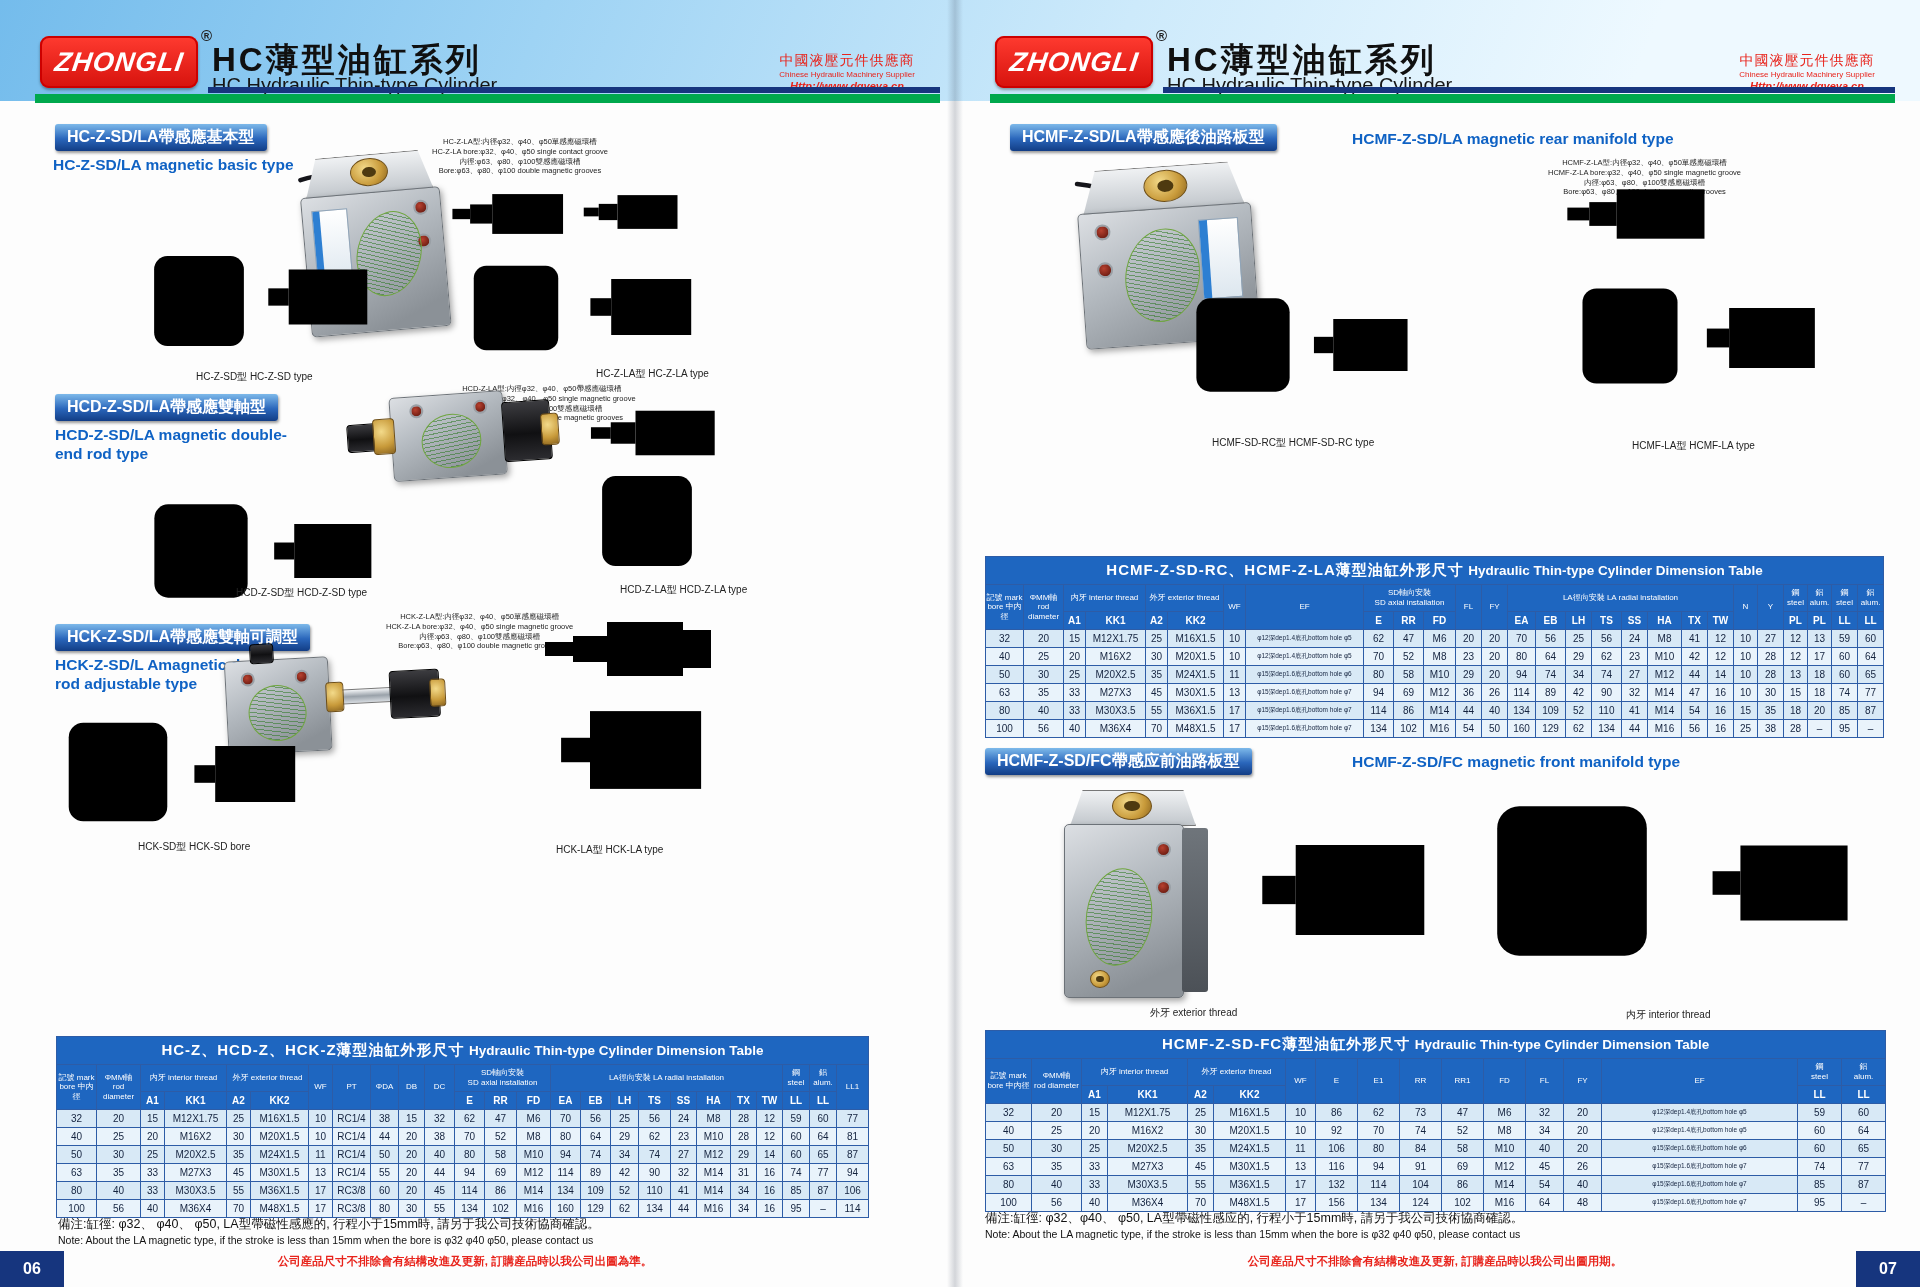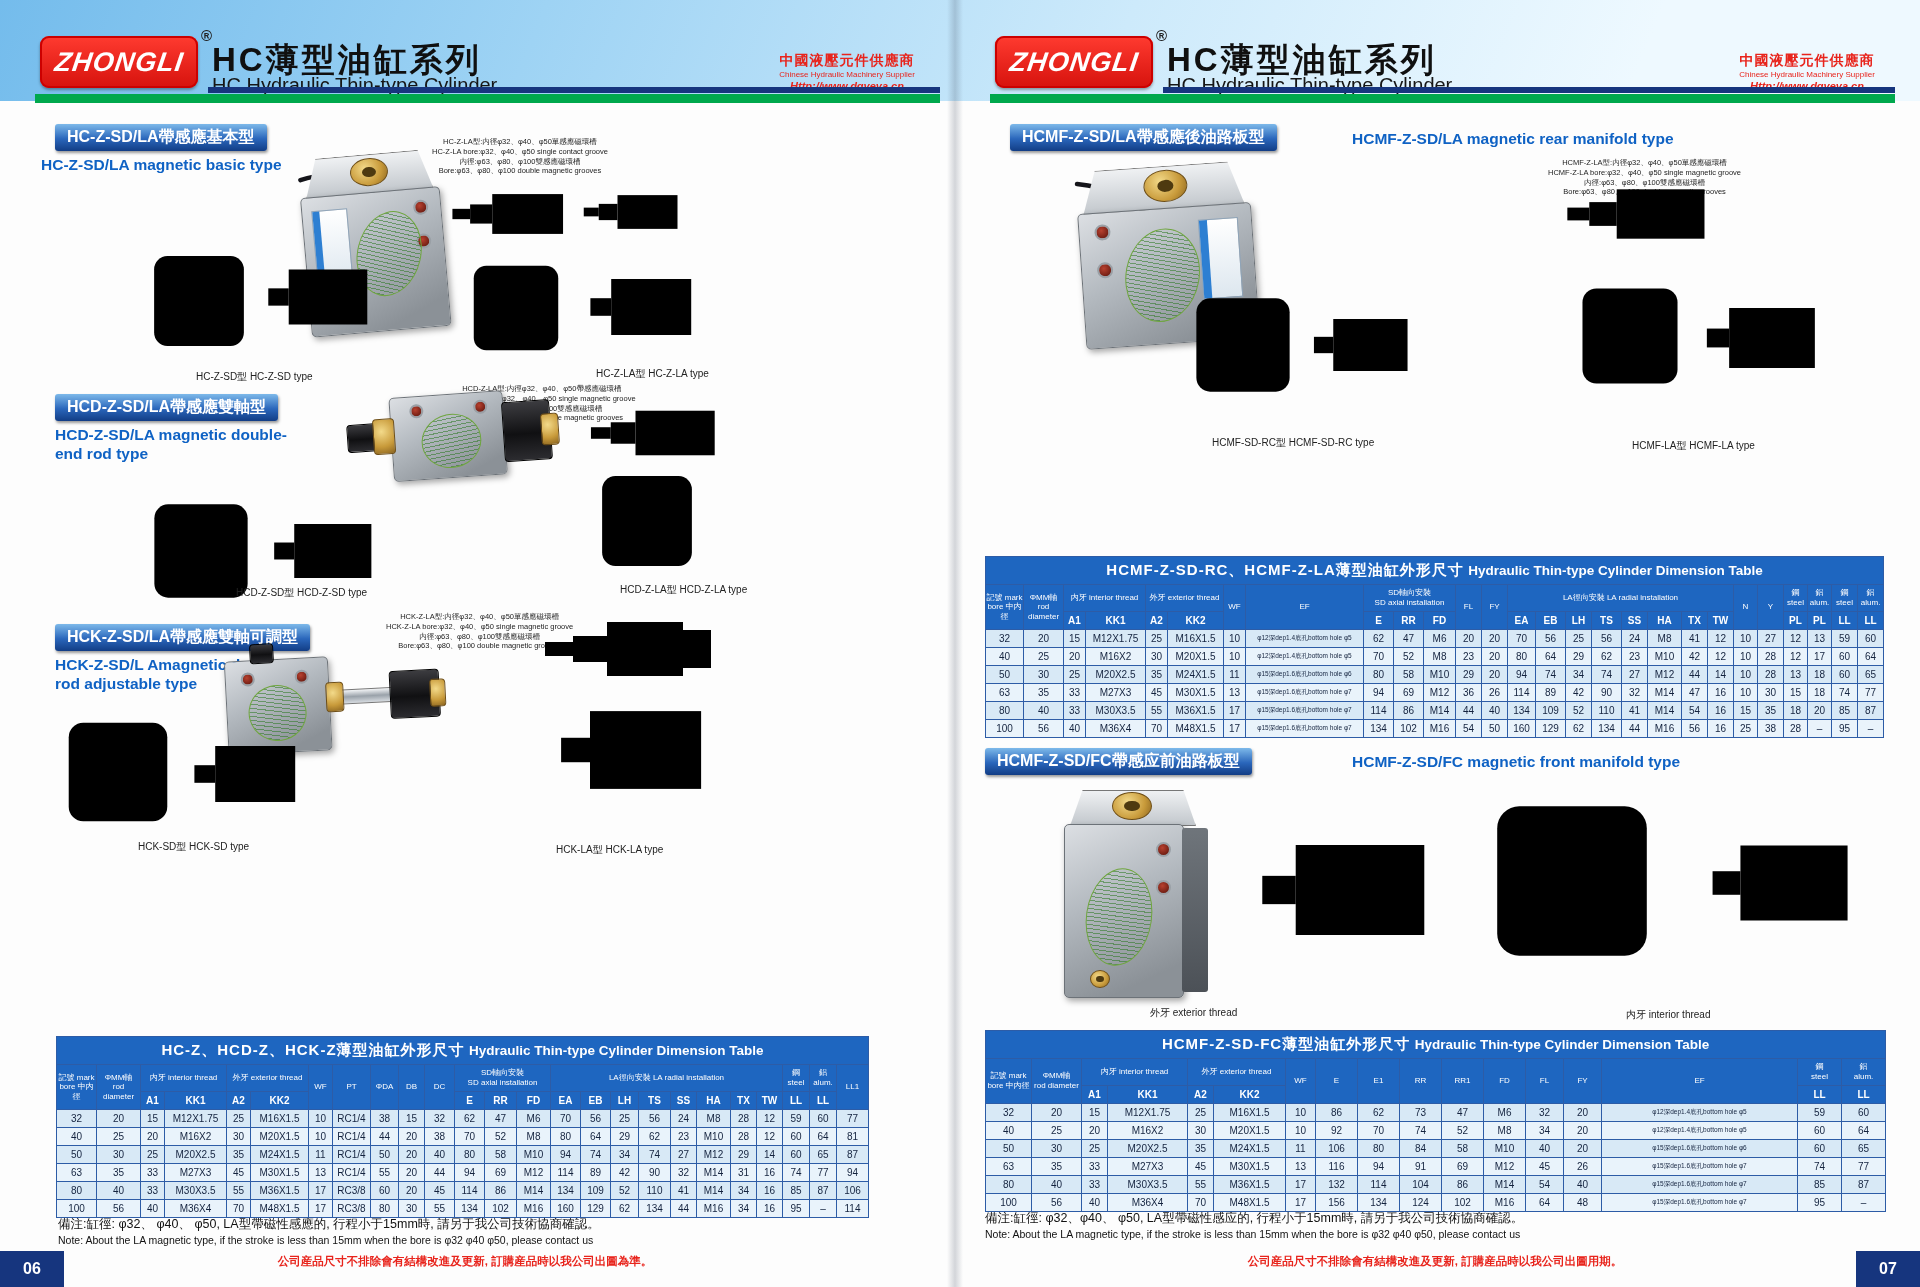--- a/index.html
+++ b/index.html
@@ -12,21 +12,21 @@
   
   .logo{position:absolute;width:158px;height:52px;background:linear-gradient(180deg,#ff3b30,#d6120d);
         border-radius:9px;color:#fff;display:flex;align-items:center;justify-content:center;
         font-weight:bold;font-style:italic;font-size:27px;letter-spacing:1px;
         box-shadow:inset 0 0 0 2px #c00,0 2px 3px rgba(0,0,0,.35);}
   .logo span{transform:skewX(-8deg);}
   .reg{position:absolute;font-size:15px;color:#222;font-weight:bold;}
   .title-cn{position:absolute;font-size:33px;font-weight:bold;color:#101010;letter-spacing:3px;}
   .title-en{position:absolute;font-size:20px;color:#161616;}
   .sup{position:absolute;color:#e8241c;text-align:center;line-height:1.25;width:170px;}
-  .sup .cn{display:block;font-size:14px;font-weight:bold;letter-spacing:1px;}
+  .sup .cn{display:block;font-size:14px;font-weight:normal;letter-spacing:1px;}
   .sup .en{display:block;font-size:8px;}
   .sup .url{display:block;font-size:11px;font-weight:bold;font-style:italic;}
   .bar-navy{position:absolute;height:6px;background:#16357e;}
   .bar-green{position:absolute;height:9px;background:#00a84d;}
   
   .sec-box{position:absolute;height:27px;background:linear-gradient(180deg,#7db9ea 0%,#2a66bb 55%,#123d85 100%);
            color:#fff;font-weight:bold;font-size:16px;display:flex;align-items:center;
            padding:0 12px;border-radius:3px;box-shadow:1px 2px 3px rgba(0,0,0,.4);white-space:nowrap;}
   .sec-en{position:absolute;color:#0f62c4;font-weight:bold;font-size:15.5px;line-height:1.2;}
   .anno{position:absolute;font-size:7.5px;color:#222;text-align:center;line-height:1.3;white-space:nowrap;}
@@ -128,21 +128,21 @@
     <div class="title-en" style="left:212px;top:74px">HC Hydraulic Thin-type Cylinder</div>
     <div class="sup" style="left:762px;top:52px">
       <span class="cn">中國液壓元件供應商</span>
       <span class="en">Chinese Hydraulic Machinery Supplier</span>
       <span class="url">Http://www.dgyeya.cn</span>
     </div>
     <div class="bar-navy" style="left:208px;top:87px;width:732px"></div>
     <div class="bar-green" style="left:35px;top:94px;width:905px"></div>
 
     <div class="sec-box" style="left:55px;top:124px">HC-Z-SD/LA帶感應基本型</div>
-    <div class="sec-en" style="left:41px;top:156px;width:270px">HC-Z-SD/LA magnetic basic type</div>
+    <div class="sec-en" style="left:53px;top:156px;width:270px">HC-Z-SD/LA magnetic basic type</div>
     <div class="anno" style="left:432px;top:137px">
       <span>HC-Z-LA型:内徑φ32、φ40、φ50單感應磁環槽</span>
         <span>HC-Z-LA bore:φ32、φ40、φ50 single contact groove</span>
       <span>内徑:φ63、φ80、φ100雙感應磁環槽</span>
         <span>Bore:φ63、φ80、φ100 double magnetic grooves</span>
     </div>
     <div class="photo" style="left:298px;top:146px;width:150px;height:190px;transform:rotate(-5deg)">
       <div class="ph-top" style="left:12px;top:8px;width:126px;height:38px;clip-path:polygon(10% 0,90% 0,100% 100%,0 100%)"></div>
       <div class="brass" style="left:58px;top:12px;width:36px;height:26px">
           <i></i>
@@ -236,21 +236,21 @@
       </svg>
     <svg class="draw" style="left:188px;top:728px;width:112px;height:92px">
         <use href="#sv-side"></use>
       </svg>
     <svg class="draw" style="left:536px;top:614px;width:182px;height:70px">
         <use href="#sv-adj"></use>
       </svg>
     <svg class="draw" style="left:550px;top:700px;width:160px;height:100px">
         <use href="#sv-side"></use>
       </svg>
-    <div class="cap" style="left:138px;top:840px">HCK-SD型  HCK-SD type</div>
+    <div class="cap" style="left:138px;top:840px">HCK-SD型  HCK-SD bore</div>
     <div class="cap" style="left:556px;top:843px">HCK-LA型  HCK-LA type</div>
 
     <table class="dim" id="tbl-left" style="left:56px;top:1036px;width:812px">
         <colgroup>
           <col style="width:40px">
           <col style="width:44px">
           <col style="width:24px">
           <col style="width:62px">
           <col style="width:24px">
           <col style="width:58px">

